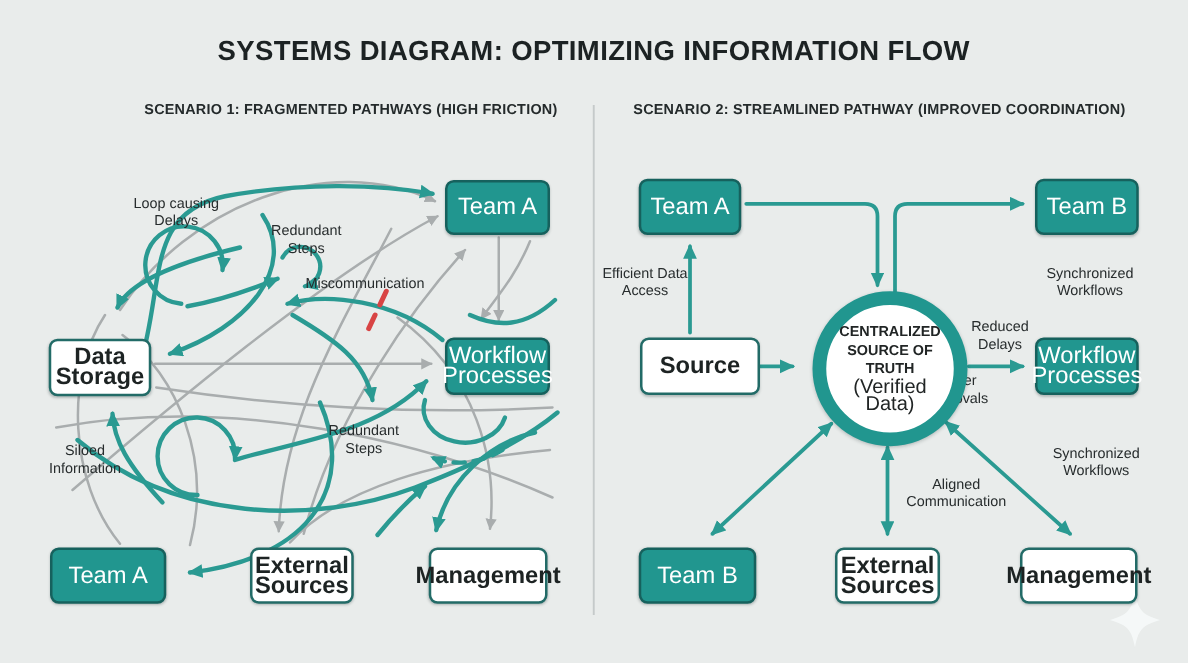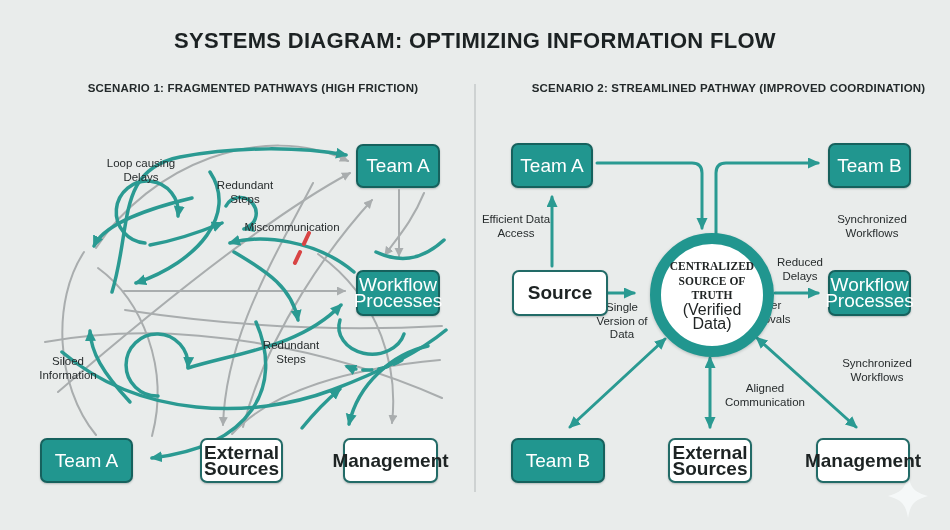--- a/index.html
+++ b/index.html
@@ -8,22 +8,22 @@
     --red:#d84444; --white:#ffffff;
   }
   html,body{margin:0;padding:0;}
   body{width:950px;height:530px;overflow:hidden;background:var(--background);
        font-family:"Liberation Sans","DejaVu Sans",sans-serif;color:var(--text);}
   #stage{position:absolute;left:0;top:0;width:950px;height:530px;}
   .title{position:absolute;left:0;top:28px;width:950px;text-align:center;
          font-size:22px;font-weight:bold;letter-spacing:.3px;color:#1c2223;}
   .scen-head{position:absolute;top:82px;font-size:11.5px;font-weight:bold;
              letter-spacing:.2px;text-align:center;color:#242a2b;}
-  #s1-head{left:48px;width:410px;}
-  #s2-head{left:516px;width:425px;}
+  #s1-head{left:36px;width:410px;text-align:right;}
+  #s2-head{left:491px;width:425px;}
   svg.layer{position:absolute;left:0;top:0;z-index:1;}
   .a-t{stroke:var(--teal-stroke);stroke-width:3.5;fill:none;stroke-linecap:round;}
   .a-g{stroke:var(--gray-stroke);stroke-width:2;fill:none;stroke-linecap:round;}
   .a-r{stroke-width:3;stroke-linejoin:round;}
   .dash{stroke-dasharray:9 7;}
   .red-dash{stroke:var(--red);stroke-width:4;fill:none;stroke-linecap:round;stroke-dasharray:12 9;}
   .mh-t{fill:var(--teal-stroke);}
   .mh-g{fill:var(--gray-stroke);}
   .divider{stroke:#c5caca;stroke-width:1.5;}
   .spark{fill:#f6f9f9;opacity:.9;}
@@ -31,21 +31,21 @@
         text-align:center;border-radius:7px;border:2px solid var(--node-border);
         font-size:19px;line-height:16px;box-shadow:0 1px 2px rgba(20,40,40,.25);
         box-sizing:border-box;padding:2px;}
   .node.teal{background:var(--teal);color:#fff;font-weight:500;}
   .node.white{background:var(--white);color:#1d2323;font-weight:bold;border-color:#226b67;}
   .lbl{position:absolute;z-index:2;font-size:11.5px;line-height:13.5px;text-align:center;color:#272c2d;}
   .hub{position:absolute;z-index:3;left:650px;top:233px;width:124px;height:124px;
        border-radius:50%;border:11px solid var(--teal);background:#fff;box-sizing:border-box;
        display:flex;flex-direction:column;align-items:center;justify-content:center;
        box-shadow:0 1px 3px rgba(20,40,40,.25);}
-  .hub .t{font-size:11.5px;font-weight:bold;line-height:14.5px;text-align:center;width:96px;font-family:Liberation Serif, serif;}
+  .hub .t{font-size:11.5px;font-weight:bold;line-height:14.5px;text-align:center;width:96px;}
   .hub .s{font-size:16px;line-height:14px;text-align:center;}
 </style>
 </head>
 <body>
 
 <div id="stage">
 
   <div class="title">SYSTEMS DIAGRAM: OPTIMIZING INFORMATION FLOW</div>
   <div class="scen-head" id="s1-head">SCENARIO 1: FRAGMENTED PATHWAYS (HIGH FRICTION)</div>
   <div class="scen-head" id="s2-head">SCENARIO 2: STREAMLINED PATHWAY (IMPROVED COORDINATION)</div>
@@ -111,20 +111,23 @@
       <path class="a-t a-r" marker-start="url(#mt)" marker-end="url(#mt)" d="M710,358 L710,427"></path>
       <path class="a-t a-r" marker-start="url(#mt)" marker-end="url(#mt)" d="M757,338 L856,427"></path>
     </g>
 
     <path class="spark" d="M908,474 C910.5,488 914,492 928,496 C914,500 910.5,504 908,518 C905.5,504 902,500 888,496 C902,492 905.5,488 908,474 Z"></path>
   </svg>
 
   <div class="node teal" style="left:356px;top:144px;width:84px;height:44px">
       <span>Team A</span>
     </div>
+  <div class="node white" style="left:39px;top:271px;width:82px;height:46px">
+      <span>Data Storage</span>
+    </div>
   <div class="node teal" style="left:356px;top:270px;width:84px;height:46px">
       <span>Workflow Processes</span>
     </div>
   <div class="node teal" style="left:40px;top:438px;width:93px;height:45px">
       <span>Team A</span>
     </div>
   <div class="node white" style="left:200px;top:438px;width:83px;height:45px">
       <span>External Sources</span>
     </div>
   <div class="node white" style="left:343px;top:438px;width:95px;height:45px">
@@ -161,17 +164,16 @@
 
   <div class="hub">
     <div class="t">CENTRALIZED SOURCE OF TRUTH</div>
     <div class="s">(Verified Data)</div>
   </div>
 
   <div class="lbl" style="left:476px;top:213px;width:80px">Efficient Data Access</div>
   <div class="lbl" style="left:827px;top:213px;width:90px">Synchronized Workflows</div>
   <div class="lbl" style="left:765px;top:256px;width:70px">Reduced Delays</div>
   <div class="lbl" style="left:725px;top:299px;width:80px">Faster Approvals</div>
-  <div class="lbl" style="left:596px;top:301px;width:52px">Single Version of Data</div>
   <div class="lbl" style="left:710px;top:382px;width:110px">Aligned Communication</div>
   <div class="lbl" style="left:832px;top:357px;width:90px">Synchronized Workflows</div>
 
 </div>
 
 </body></html>

